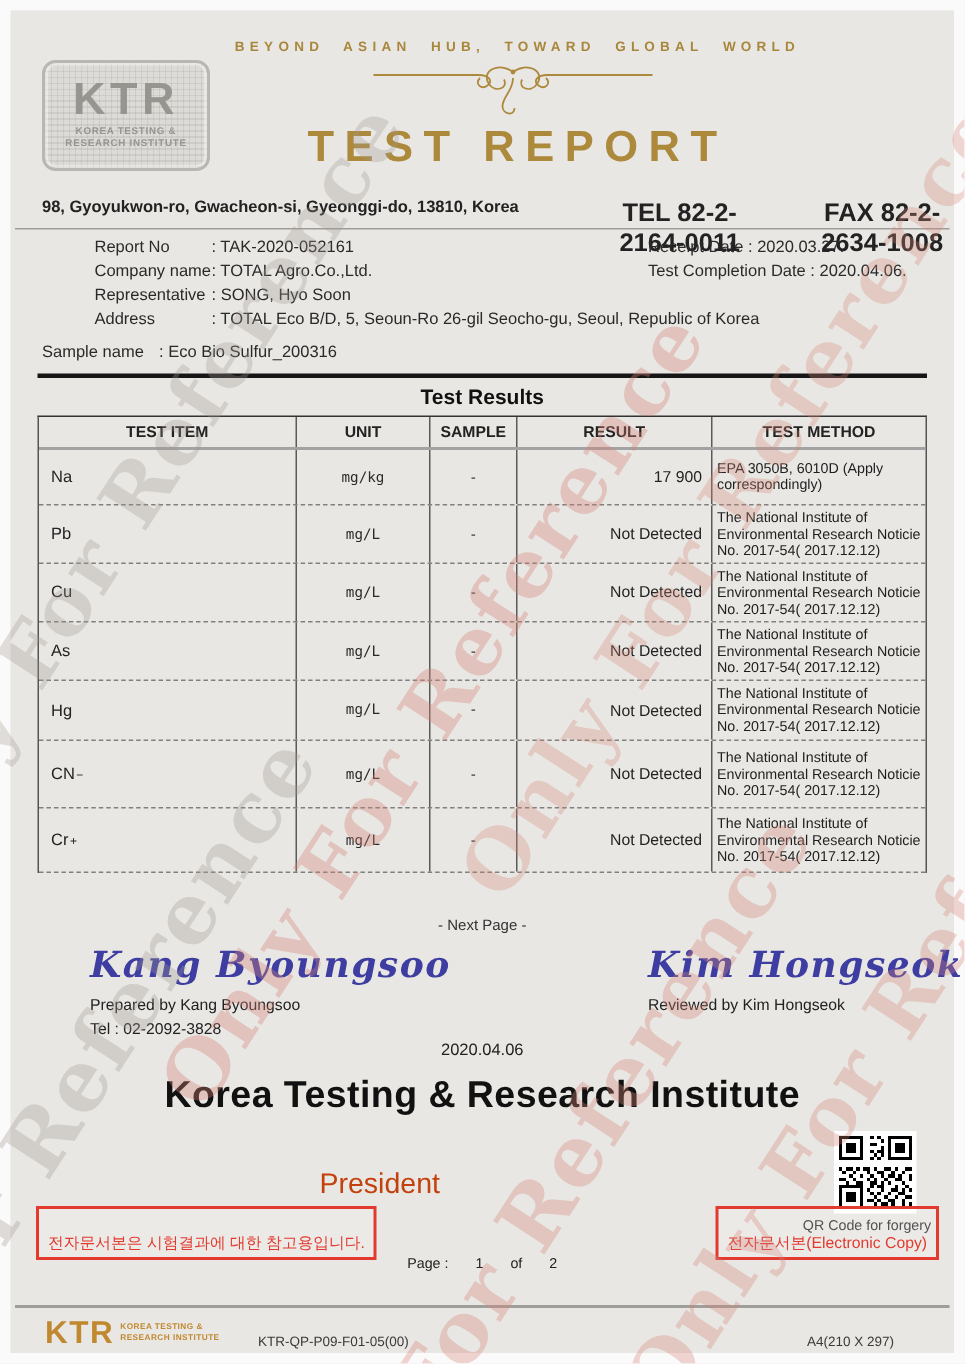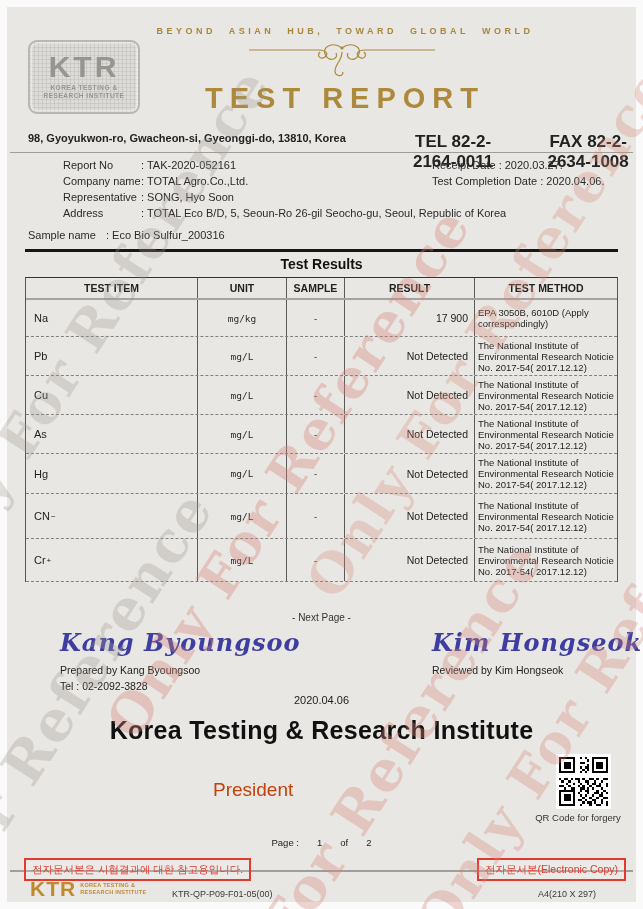--- a/index.html
+++ b/index.html
@@ -80,22 +80,22 @@
   .sig-tel { font-size:10.5px; color:#222; line-height:16px; }
   .date-line { left:0; top:694px; width:643px; text-align:center; font-size:11px; color:#222; }
   .institute { left:0; top:716px; width:643px; text-align:center; font-size:25px; font-weight:bold; color:#111; letter-spacing:.3px; }
   .president { left:213px; top:779px; font-size:19px; color:#c2410c; }
 
   .qr { left:556px; top:754px; width:55px; height:55px; background:#fff; padding:3px; z-index:2; }
   .qr-caption { left:508px; top:812px; width:140px; text-align:center; font-size:9.5px; color:#333; }
 
   .page-line { left:0; top:837px; width:643px; text-align:center; font-size:9.5px; color:#222; }
   .page-line span { margin:0 9px; }
-  .redbox { top:858px; border:2px solid #e23a2e; color:#e23a2e; font-size:10.5px;
-    padding:3px 6px 2px; background:rgba(255,255,255,.15); z-index:4; }
+  .redbox { top:804px; border:2px solid #e23a2e; color:#e23a2e; font-size:10.5px;
+    padding:16px 6px 2px; background:rgba(255,255,255,.15); z-index:4; }
   .rb-left { left:24px; } .rb-right { left:477px; }
 
   .foot-rule { left:10px; top:870px; width:623px; border-top:2px solid #a09e9a; }
   .foot-logo { left:30px; top:878px; display:flex; align-items:flex-start; gap:4px; color:#c1892f; z-index:2; }
   .foot-logo .ktr { font-size:21px; font-weight:900; letter-spacing:1px; line-height:22px; }
   .foot-logo .sm { font-size:5.5px; font-weight:bold; line-height:7px; margin-top:4px; letter-spacing:.3px; }
   .form-no { left:172px; top:889px; font-size:9px; color:#3a3a3a; }
   .paper-size { left:538px; top:889px; font-size:9px; color:#3a3a3a; }
 </style>
 </head>

